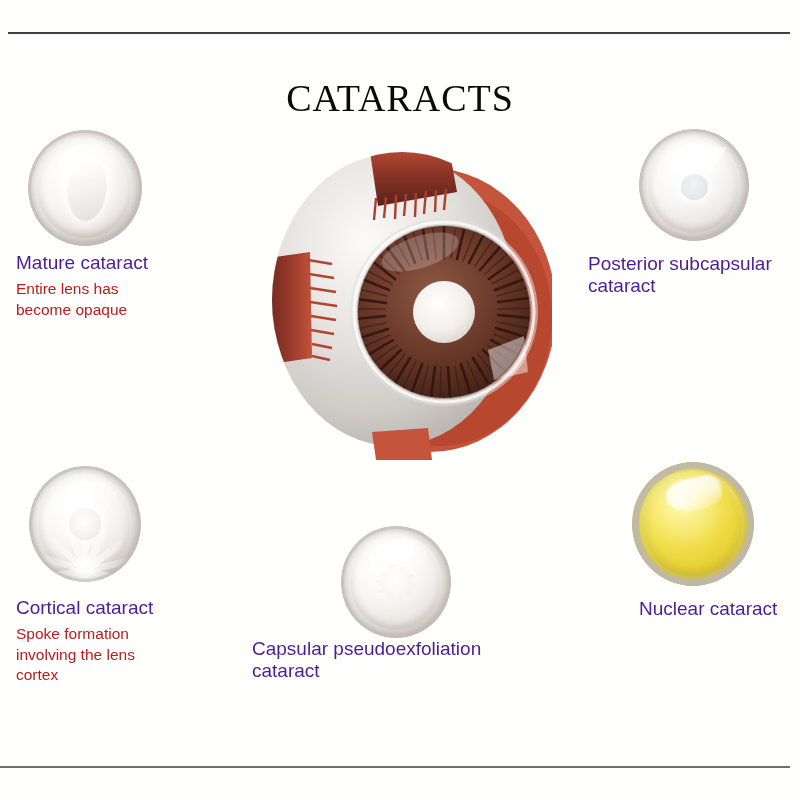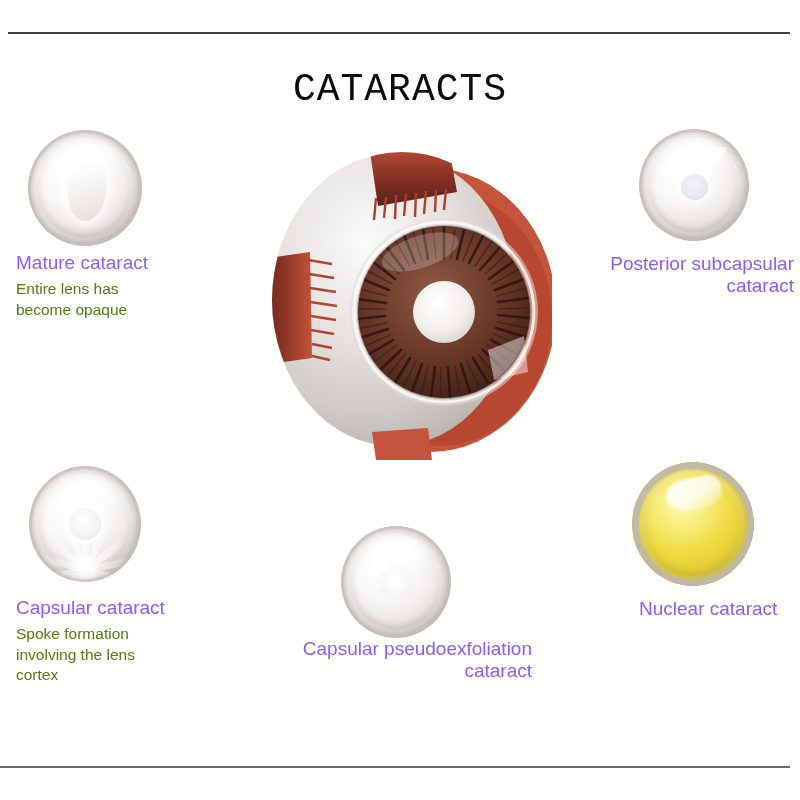--- a/index.html
+++ b/index.html
@@ -24,46 +24,46 @@
   }
   .rule-bottom {
     position: absolute; left: 0px; top: 766px;
     width: 790px; height: 2px;
     background: #6d6d72;
   }
 
   
   .title {
     position: absolute;
-    left: 0; top: 68px;
+    left: 0; top: 76px;
     width: 800px;
     text-align: center;
     font-size: 38px;
     font-weight: 400;
     letter-spacing: 1px;
     color: #0a0a0a;
-    font-family: Liberation Mono, monospace;
+    font-family: Liberation Serif, serif;
   }
 
   
   .panel { position: absolute; }
   .panel .heading {
     font-size: 19px;
-    color: #8b5cf6;
+    color: #4c1d95;
     line-height: 1.18;
     white-space: pre-line;
   }
   .panel .body {
     font-size: 15.5px;
-    color: #4d7c0f;
+    color: #b91c1c;
     line-height: 1.30;
     white-space: pre-line;
     margin-top: 5px;
   }
-  .panel.center-head .heading { text-align: right; }
+  .panel.center-head .heading { text-align: left; }
 
   
   .lens {
     position: absolute;
     border-radius: 50%;
     overflow: hidden;
   }
   .lens .capsule {
     position: absolute; inset: 0;
     border-radius: 50%;
@@ -415,21 +415,21 @@
       <div class="spoke" style="transform:rotate(286deg)"></div>
       <div class="spoke" style="transform:rotate(312deg)"></div>
       <div class="spoke" style="transform:rotate(338deg)"></div>
     </div>
     <div class="op-cortical-core"></div>
     <div class="gloss"></div>
     <div class="rimshade"></div>
   </div>
 
   <div class="panel" style="left:16px; top:597px; width:210px;">
-    <div class="heading">Capsular cataract</div>
+    <div class="heading">Cortical cataract</div>
     <div class="body">Spoke formation
 involving the lens
 cortex</div>
   </div>
 
   <div class="lens" style="left:341px; top:526px; width:110px; height:112px;">
     <div class="capsule"></div>
     <div class="innerRing"></div>
     <div class="op-capsular-fan"></div>
     <div class="op-capsular"></div>

